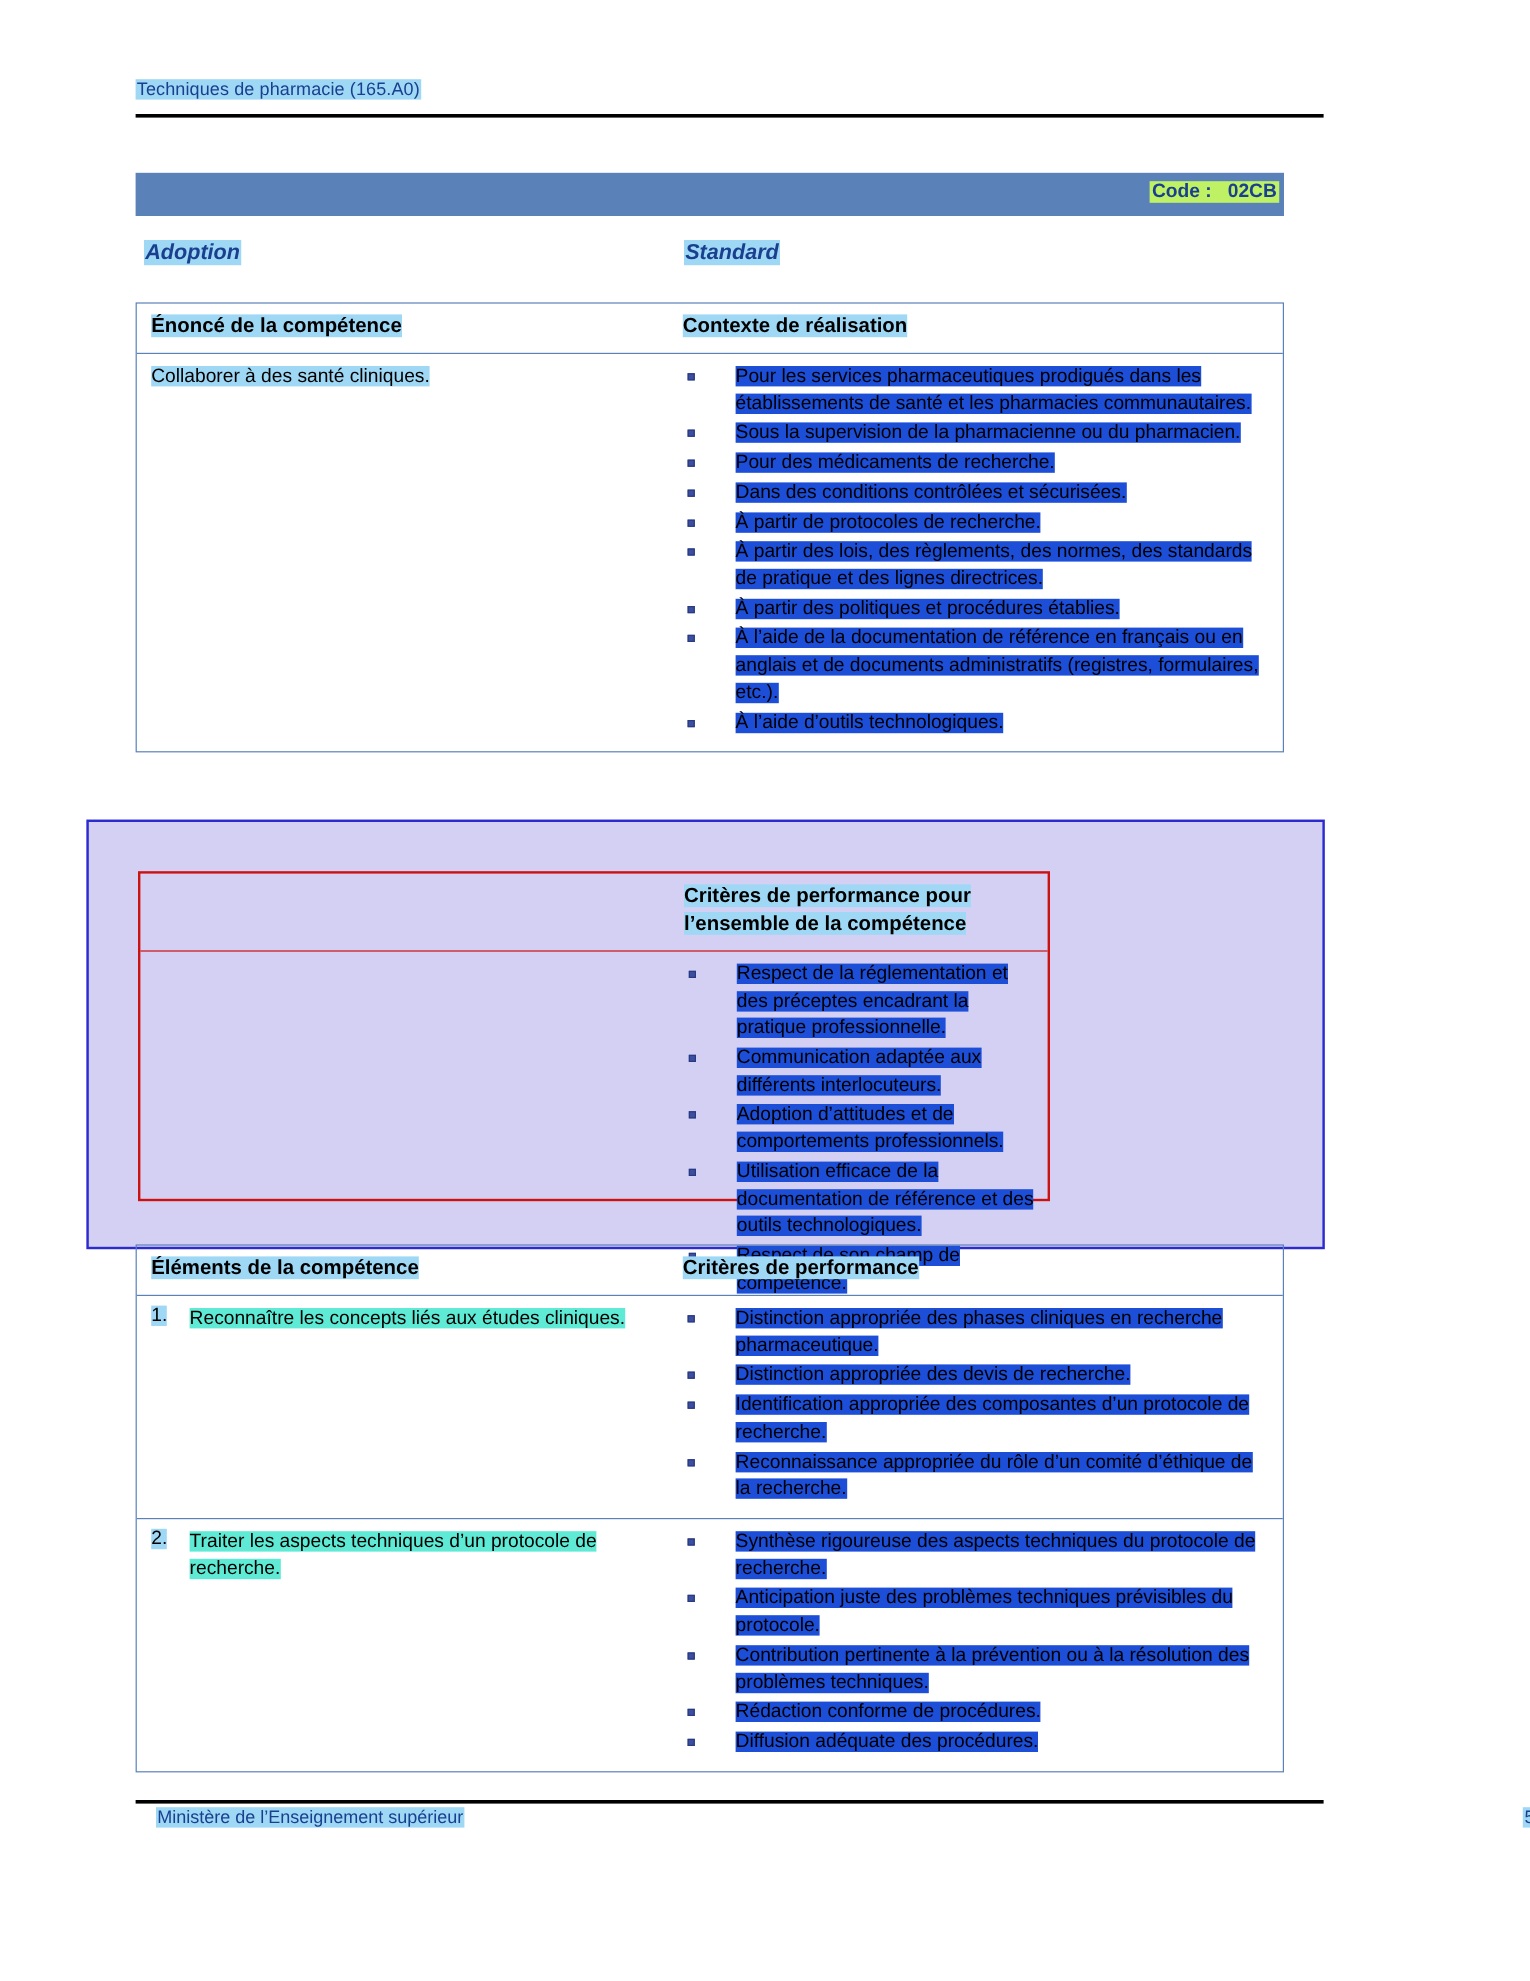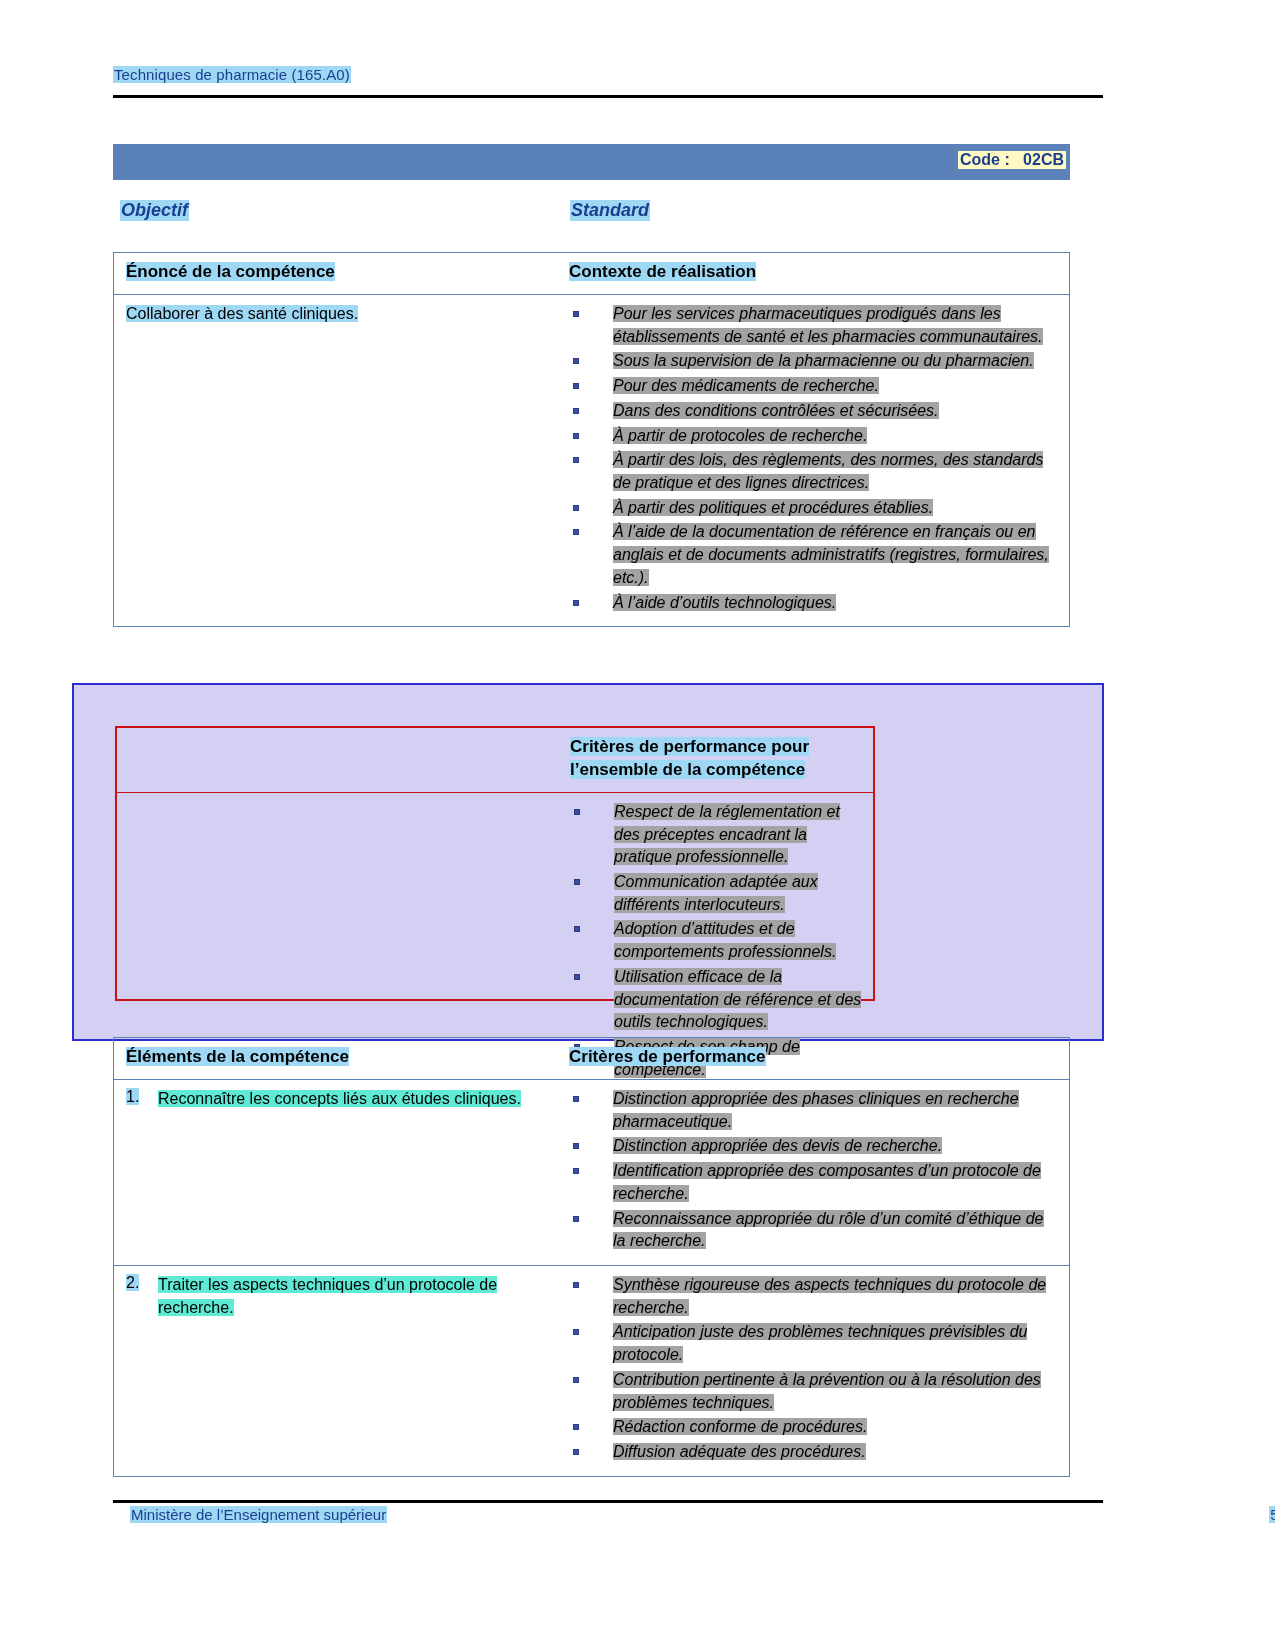--- a/index.html
+++ b/index.html
@@ -54,21 +54,21 @@
     height: 36px;
     background: #5b81b9;
   }
   .code-text {
     position: absolute;
     right: 4px;
     top: 7px;
     font-size: 16px;
     font-weight: bold;
     color: #1b3f8f;
-    background: #fef9c3;
+    background: #bef264;
     padding: 0 2px;
     white-space: pre;
   }
 
   
   .obj-row {
     position: absolute;
     left: 120px;
     top: 200px;
     width: 960px;
@@ -133,23 +133,22 @@
     padding: 0;
   }
   ul.bullets li {
     position: relative;
     padding-left: 44px;
     margin-bottom: 2px;
     font-size: 16px;
     line-height: 1.42;
   }
   ul.bullets li .btxt {
-    background: #a3a3a3;
+    background: #1d4ed8;
     display: inline;
-    font-style: italic;
   }
   ul.bullets li .bdot {
     position: absolute;
     left: 4px;
     top: 8px;
     width: 6px;
     height: 6px;
     background: #3b4fa0;
     border: 1px solid #2b3a80;
     box-sizing: border-box;
@@ -247,21 +246,21 @@
   <div class="header">
     <span class="header-title">Techniques de pharmacie (165.A0)</span>
   </div>
   <div class="header-rule"></div>
 
   <div class="code-band">
     <span class="code-text">Code :   02CB</span>
   </div>
 
   <div class="obj-row">
-    <span class="obj-label">Objectif</span>
+    <span class="obj-label">Adoption</span>
     <span class="std-label">Standard</span>
   </div>
 
   <div class="table-top">
     <div class="trow sep">
       <div class="cell-left">
         <span class="colhead">Énoncé de la compétence</span>
       </div>
       <div class="cell-right">
         <span class="colhead">Contexte de réalisation</span>

